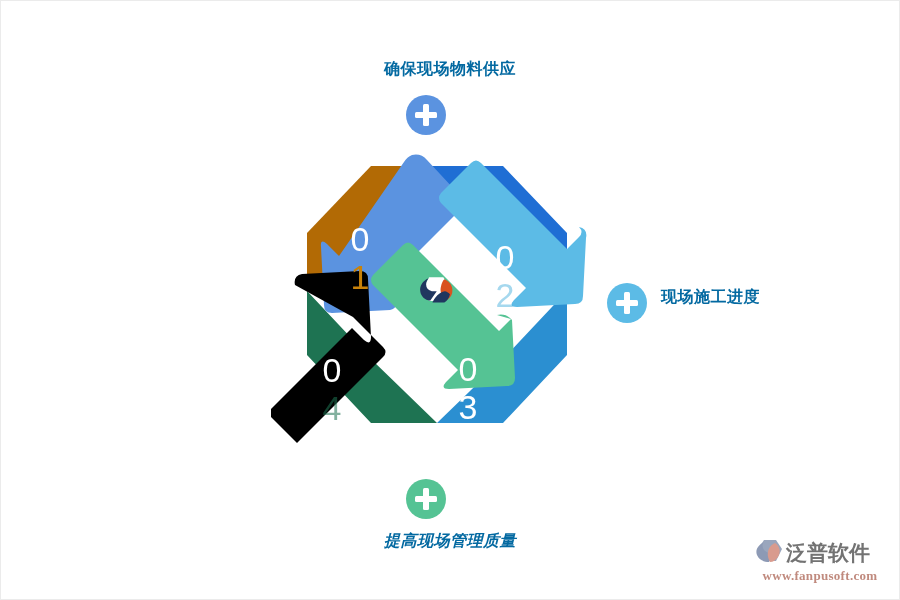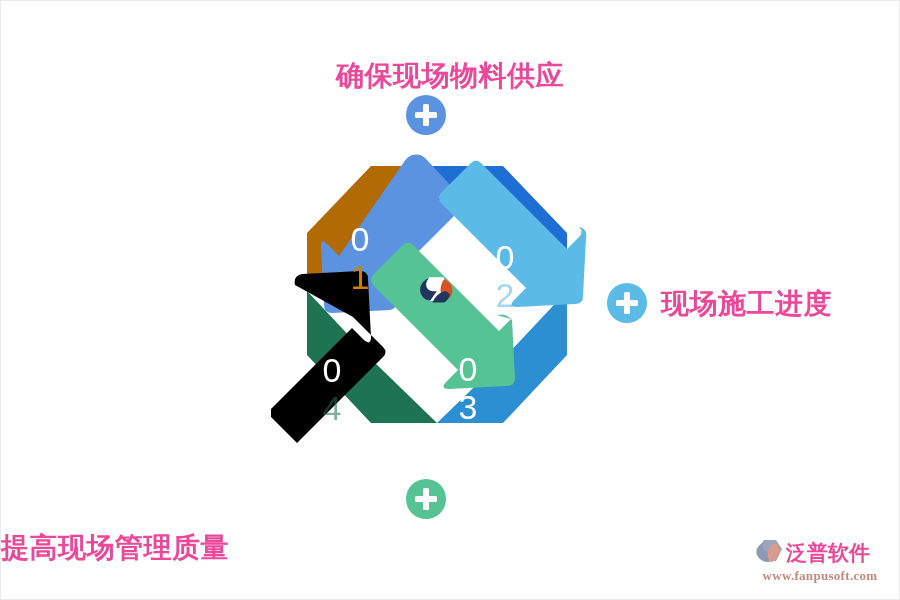--- a/index.html
+++ b/index.html
@@ -28,36 +28,37 @@
     left: 270px;
     top: 140px;
     width: 330px;
     height: 320px;
   }
   #cycle svg { display: block; width: 330px; height: 320px; }
 
   
   .label {
     position: absolute;
-    font-size: 28px;
+    font-size: 16px;
     font-weight: bold;
-    color: #ec4899;
+    color: #0369a1;
     letter-spacing: 0.5px;
     white-space: nowrap;
     line-height: 1.2;
   }
   #label-top {
     left: 0; right: 0;
     top: 58px;
     text-align: center;
   }
   #label-bottom {
     left: 0; right: 0;
     top: 530px;
-    text-align: left;
+    text-align: center;
+    font-style: italic;
   }
   #label-left {
     left: 46px;
     top: 286px;
   }
   #label-right {
     left: 660px;
     top: 286px;
     font-family: Liberation Serif, serif;
   }
@@ -101,21 +102,21 @@
   #wm-row {
     display: flex;
     align-items: center;
     height: 30px;
   }
   #wm-mark { flex: 0 0 auto; }
   #wm-name {
     font-family: "DejaVu Sans", "Liberation Sans", sans-serif;
     font-size: 21px;
     font-weight: bold;
-    color: #ec4899;
+    color: #737373;
     letter-spacing: 0px;
     margin-left: 3px;
     line-height: 1;
   }
   #wm-url {
     font-family: "Liberation Serif", "DejaVu Serif", serif;
     font-size: 13px;
     font-weight: bold;
     color: #c08a7e;
     letter-spacing: 0.3px;

